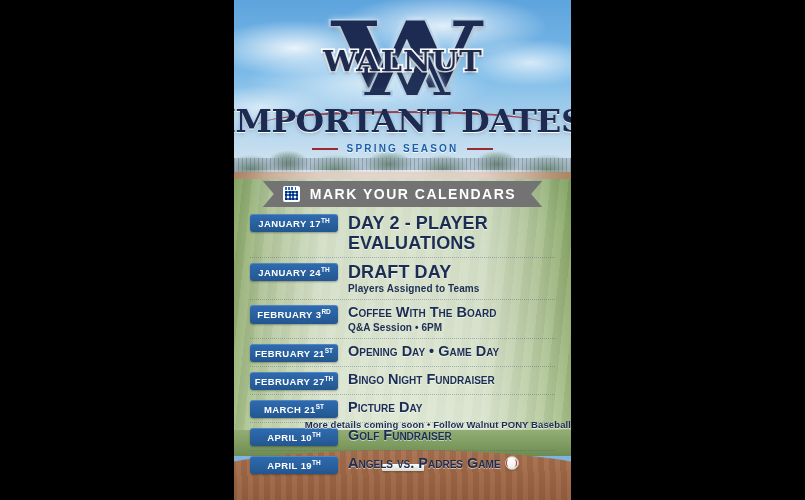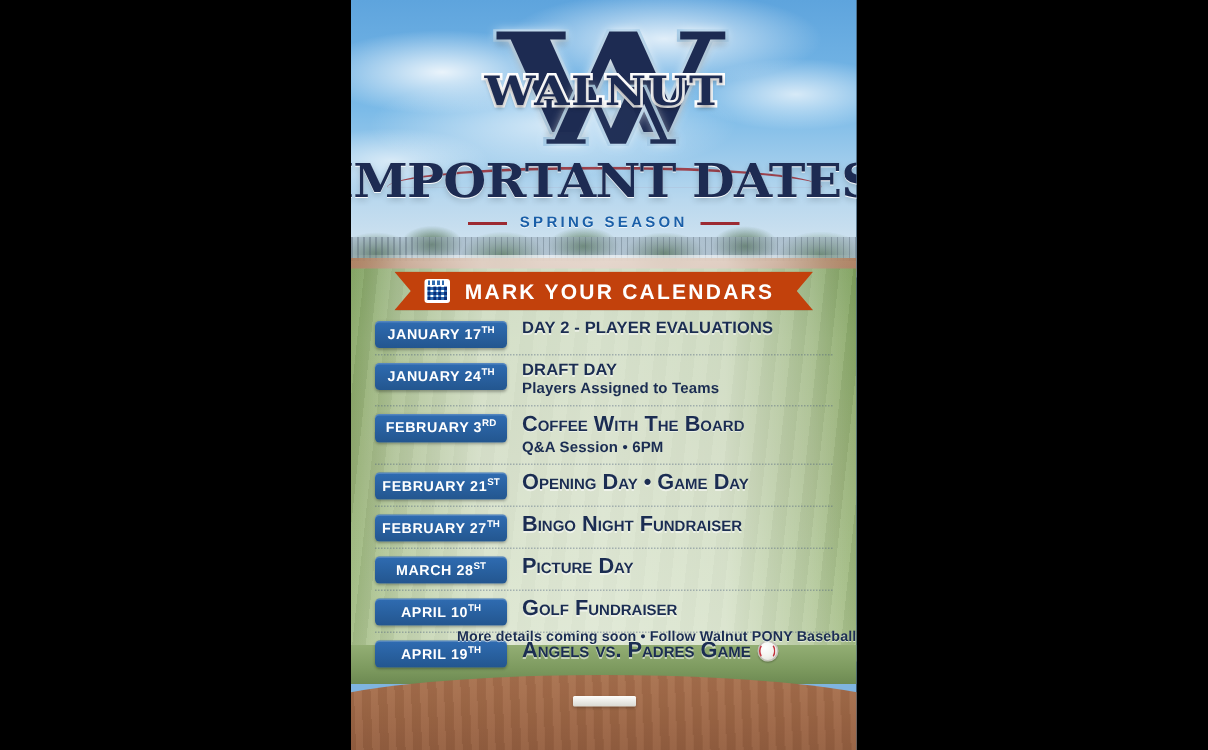--- a/index.html
+++ b/index.html
@@ -191,21 +191,21 @@
   }
 
   
   .ribbon-wrap {
     position: absolute; left: 0; top: 181px; width: 100%;
     display: flex; justify-content: center;
   }
   .ribbon {
     position: relative;
     display: flex; align-items: flex-start; gap: 10px;
-    background: #c2410c;
+    background: #737373;
     color: #fff;
     padding: 5px 26px 5px 20px;
     clip-path: polygon(0 0, 100% 0, calc(100% - 11px) 50%, 100% 100%, 0 100%, 11px 50%);
     box-shadow: 0 2px 4px rgba(0,0,0,.3);
   }
   .ribbon-title {
     font-size: 14px;
     font-weight: 700;
     letter-spacing: 1.5px;
     white-space: nowrap;
@@ -268,21 +268,21 @@
     font-size: 6.5px;
     vertical-align: super;
     letter-spacing: 0;
   }
 
   .event {
     flex: 1 1 auto;
     min-width: 0;
   }
   .event-title {
-    font-size: 11px;
+    font-size: 18px;
     font-weight: 700;
     color: #1b2d52;
     line-height: 1.12;
     letter-spacing: .1px;
     display: flex;
     align-items: center;
     gap: 4px;
     text-shadow: 0 1px 0 rgba(255,255,255,.55);
   }
   .event-title.smallcaps {
@@ -412,21 +412,21 @@
           </div>
           <div class="date-row">
             <div class="badge"><span>FEBRUARY 27</span><sup>TH</sup></div>
             <div class="event">
               <div class="event-title smallcaps">
                 <span>Bingo Night Fundraiser</span>
               </div>
             </div>
           </div>
           <div class="date-row">
-            <div class="badge"><span>MARCH 28</span><sup>ST</sup></div>
+            <div class="badge"><span>MARCH 21</span><sup>ST</sup></div>
             <div class="event">
               <div class="event-title smallcaps">
                 <span>Picture Day</span>
               </div>
             </div>
           </div>
           <div class="date-row">
             <div class="badge"><span>APRIL 10</span><sup>TH</sup></div>
             <div class="event">
               <div class="event-title smallcaps">

